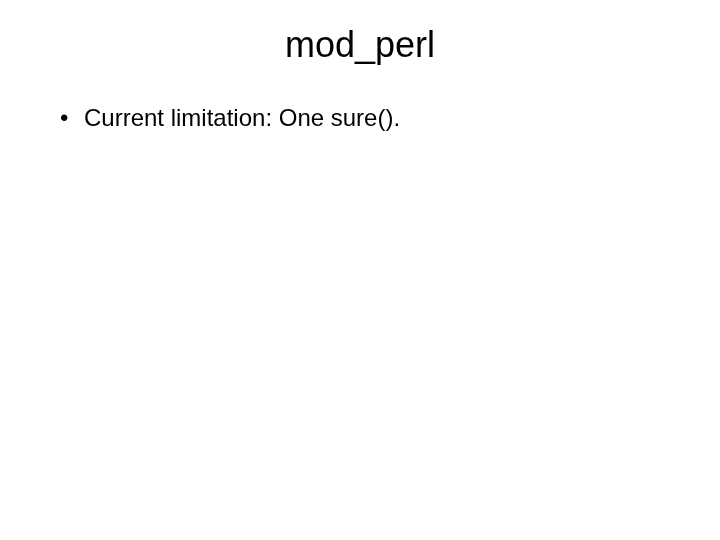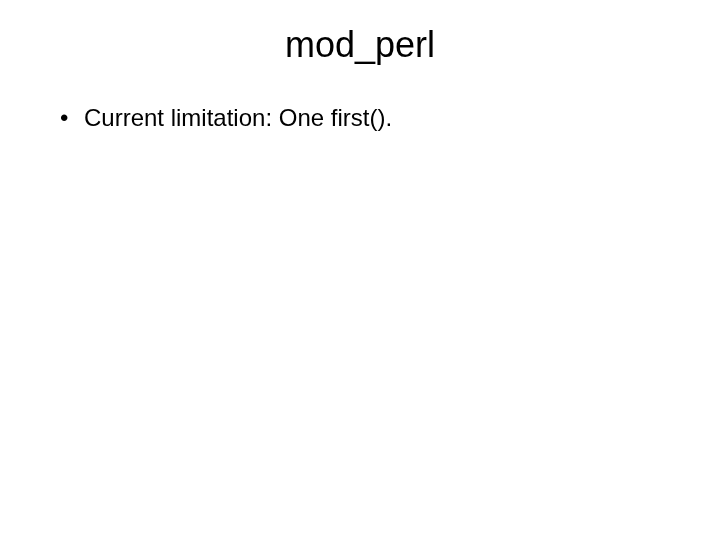--- a/index.html
+++ b/index.html
@@ -9,15 +9,15 @@
     .bullets { list-style: none; padding-left: 28px; }
     .bullets li { font-size: 24px; line-height: 1.35; margin-bottom: 6px; position: relative; padding-left: 24px; }
     .bullets li::before { content: "•"; position: absolute; left: 0; top: 0; font-size: 24px; }
   </style>
 </head>
 <body>
 
 <div class="slide">
   <h1 class="title">mod_perl</h1>
   <ul class="bullets">
-    <li>Current limitation: One first().</li>
+    <li>Current limitation: One sure().</li>
   </ul>
 </div>
 
 </body></html>

